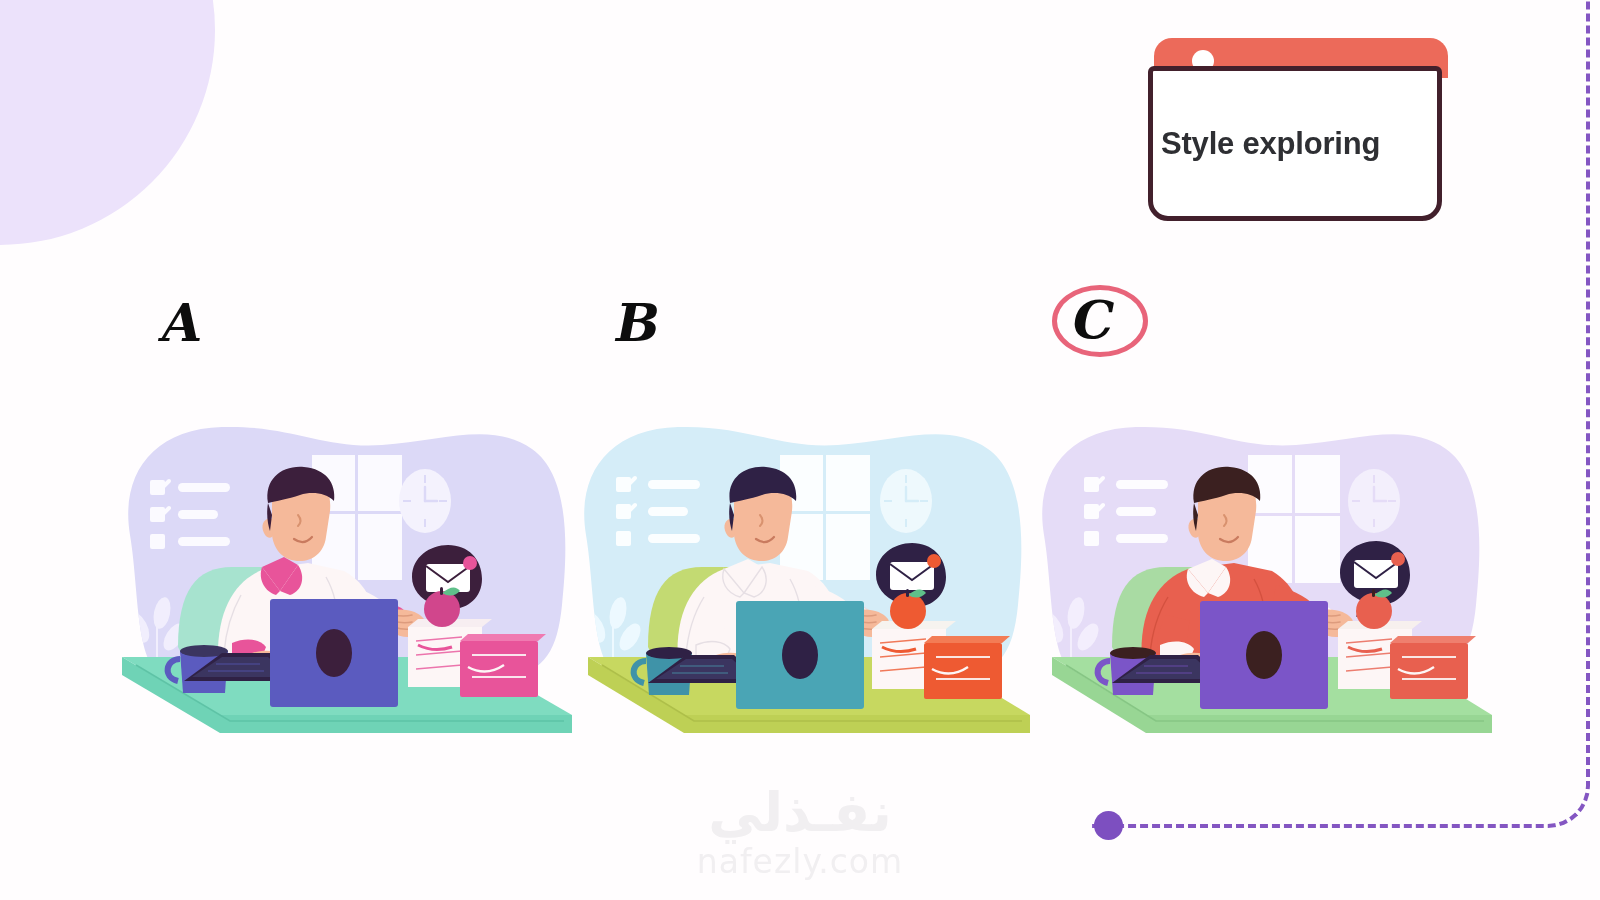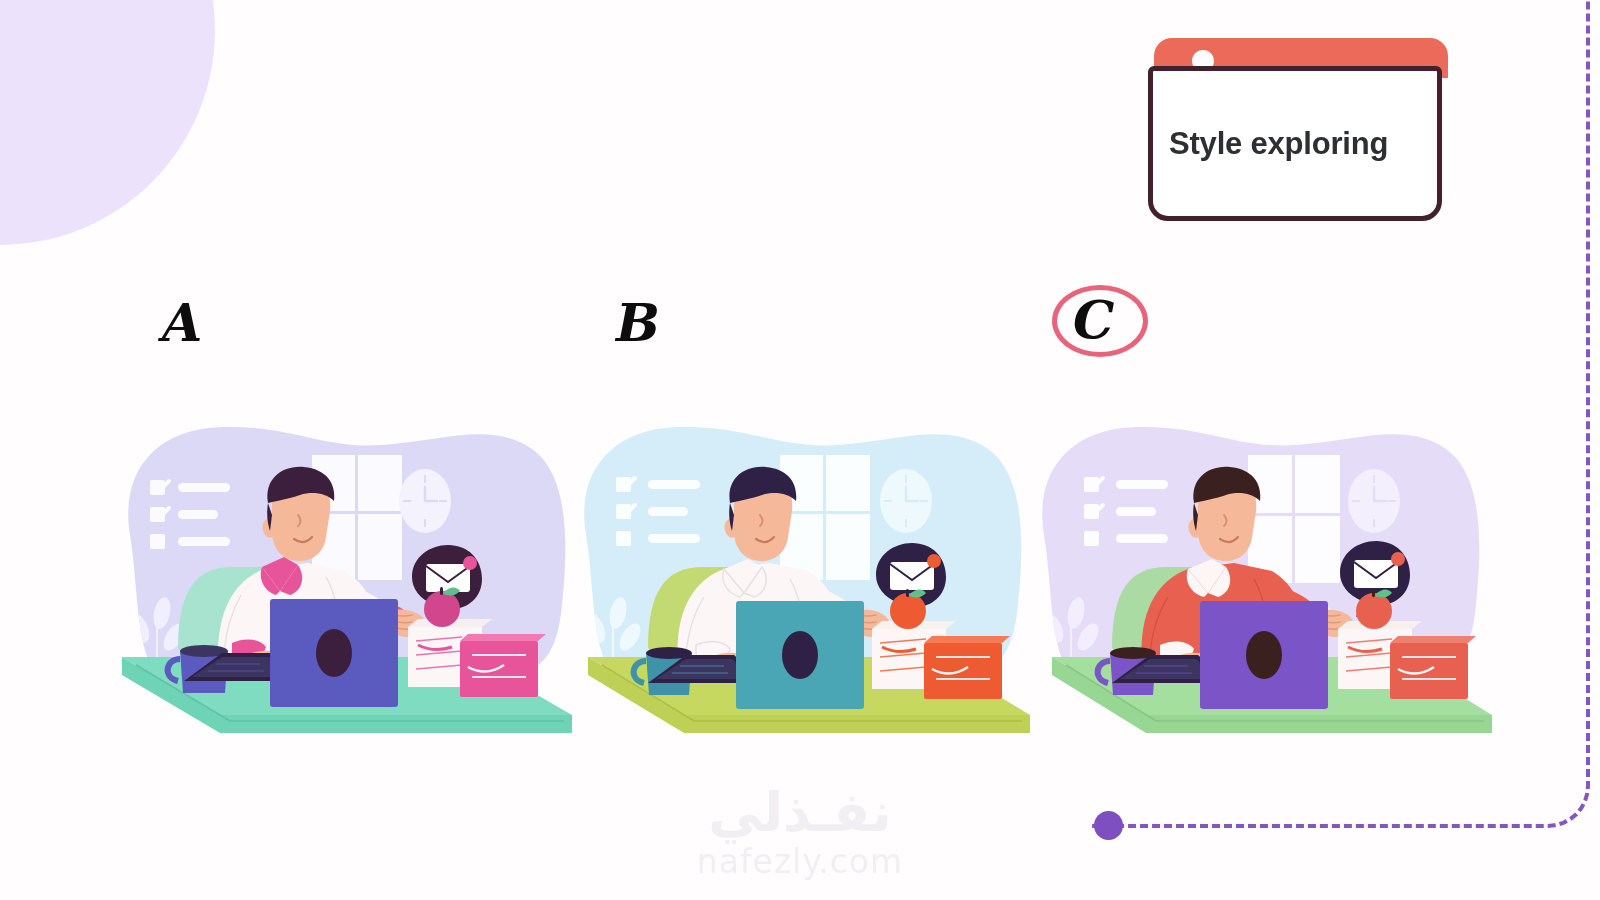--- a/index.html
+++ b/index.html
@@ -49,21 +49,21 @@
     width:22px; height:22px; border-radius:50%; background:#ffffff;
   }
   .win-body {
     position:absolute; left:0; top:28px; width:294px; height:155px;
     background:#ffffff;
     border:5px solid #42202c;
     border-radius:6px 6px 20px 20px;
     display:flex; align-items:center;
   }
   .win-title {
-    margin-left:16px;
+    margin-left:8px;
     font-size:31px; font-weight:bold; color:#2e2f33;
     letter-spacing:-0.2px; white-space:nowrap;
   }
 
   
   .letter {
     position:absolute;
     font-family:"DejaVu Serif", serif;
     font-style:italic; font-weight:bold;
     font-size:52px; color:#0d0d0d;

